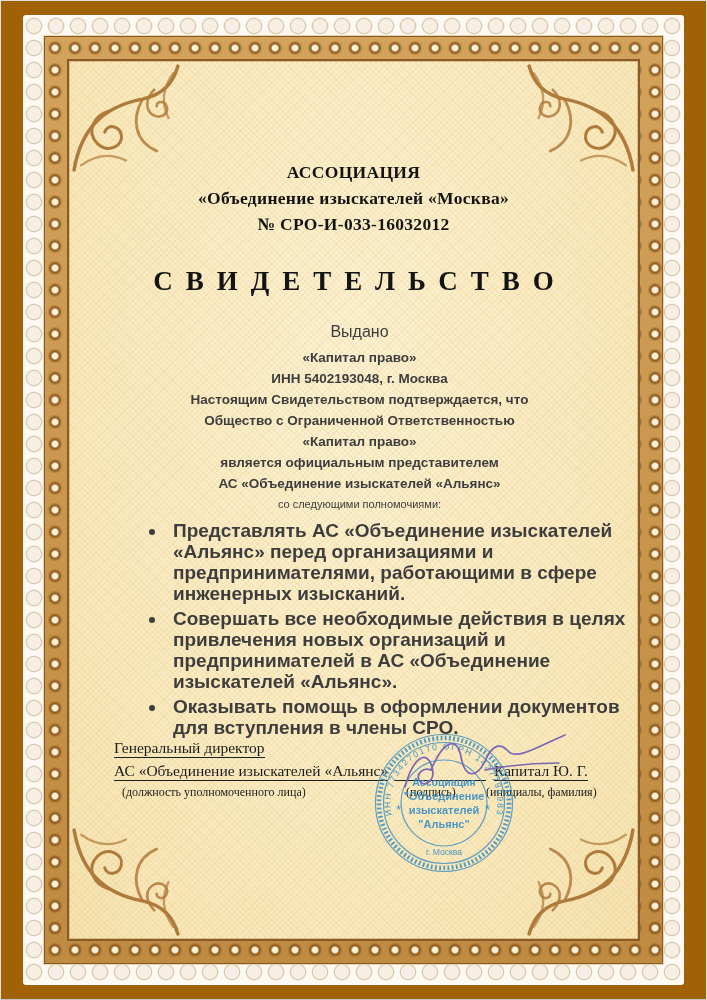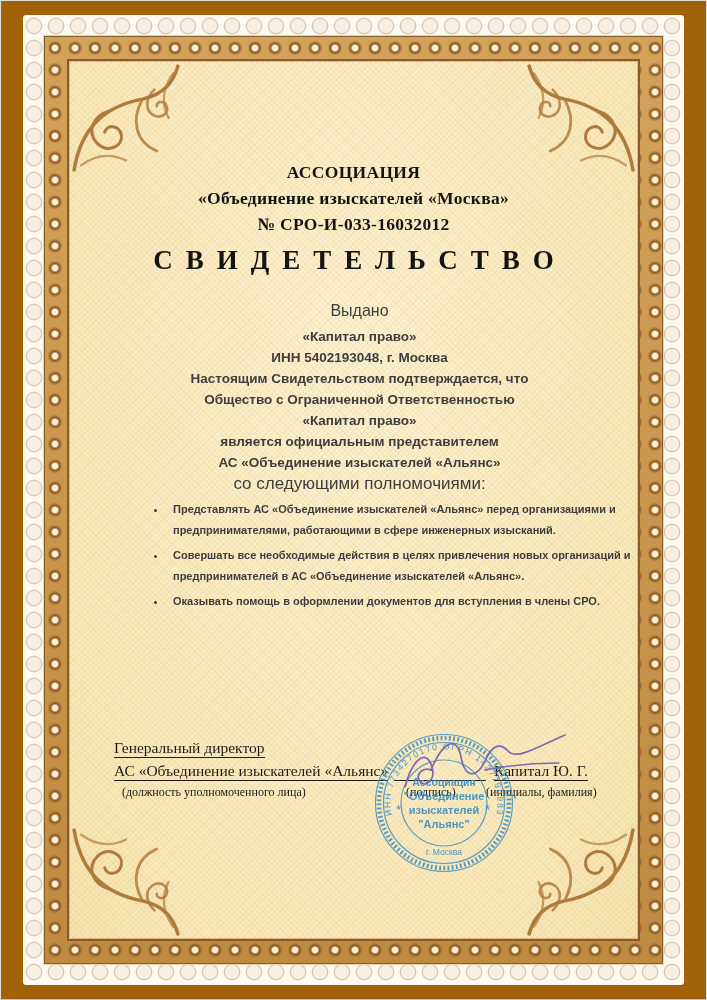--- a/index.html
+++ b/index.html
@@ -72,49 +72,49 @@
     line-height: 26px;
     font-size: 17.5px;
     letter-spacing: .3px;
   }
   .hdr-association { padding-top: 98px; }
   .doc-title {
     text-align: center;
     font-weight: bold;
     font-size: 27px;
     letter-spacing: 13px;
-    margin-top: 8px;
+    margin-top: 29px;
     padding-left: 13px; 
   }
   .sans { font-family: "Liberation Sans", sans-serif; color: #3d3d3d; margin-left: 12px; }
   .issued {
     text-align: center;
     font-size: 16px;
     margin-top: 26px;
   }
   .body-lines {
     text-align: center;
     font-weight: bold;
     font-size: 13.5px;
     line-height: 21px;
     margin-top: 6px;
   }
   .powers-intro {
     text-align: center;
     font-weight: normal;
-    font-size: 17px;
+    font-size: 11px;
     line-height: 21px;
   }
   ul.powers {
     margin: 5px 0 0 0;
     padding-left: 98px;
     width: 480px;
     list-style: disc;
     font-weight: bold;
-    font-size: 11px;
+    font-size: 19px;
     line-height: 21px;
   }
   ul.powers li { margin-bottom: 4px; padding-left: 6px; }
 
   
   .sig-area {
     position: absolute;
     left: 113px; top: 737px;
     width: 500px;
     font-size: 15.5px;

